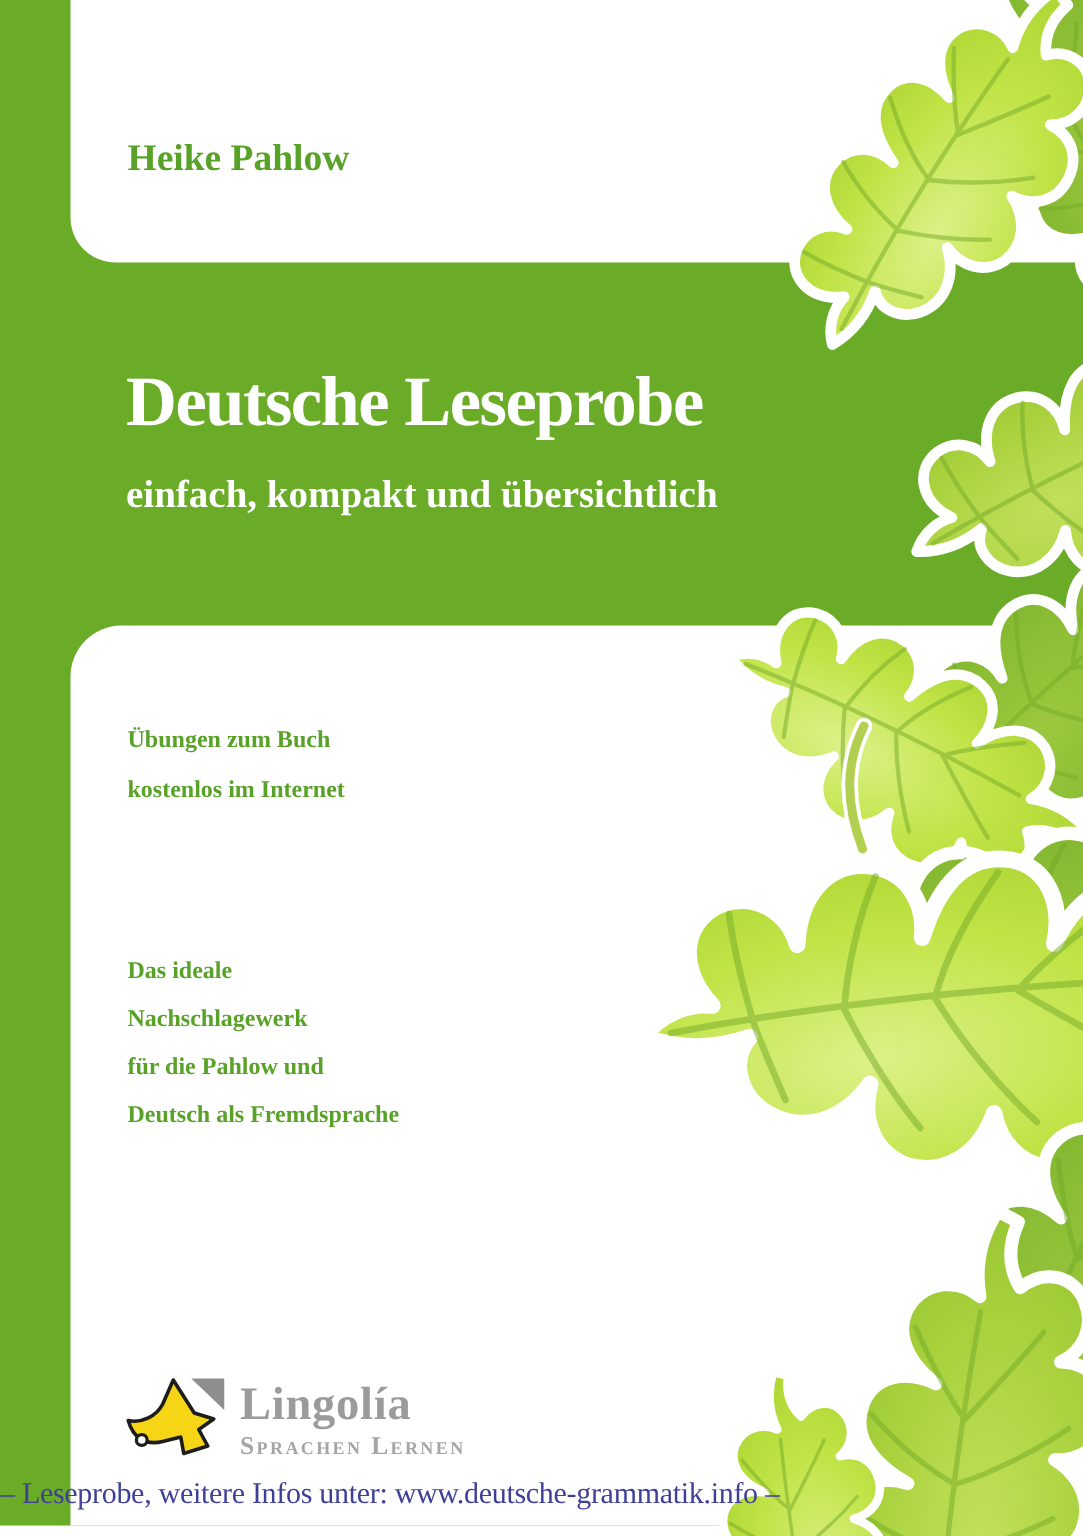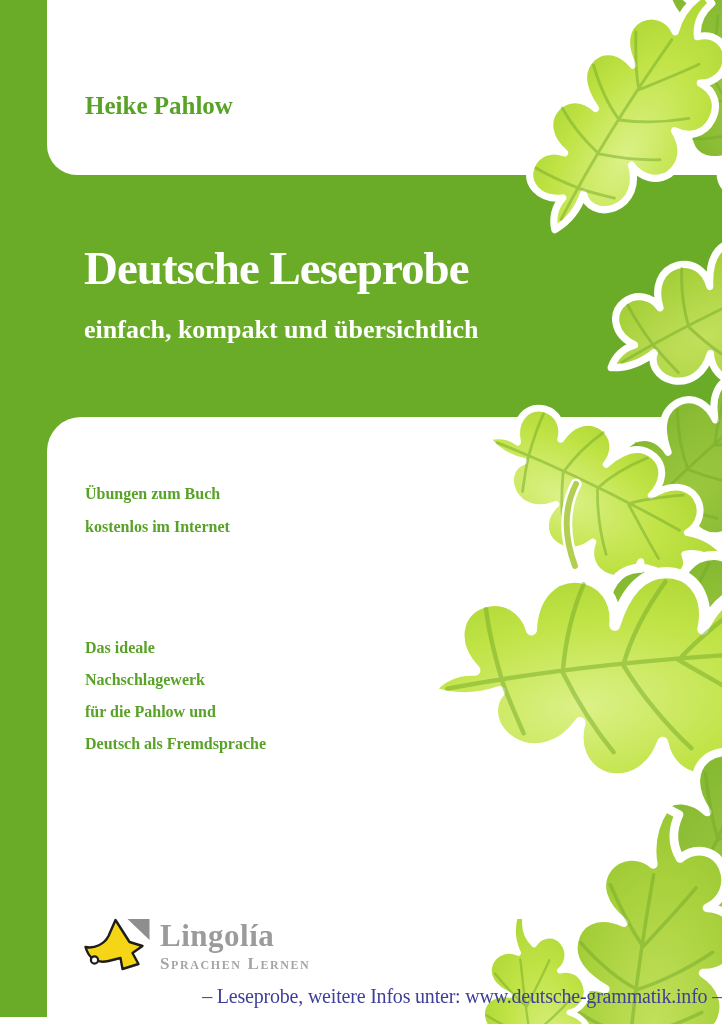--- a/index.html
+++ b/index.html
@@ -54,21 +54,21 @@
   .logo-name{
     font-size:31px;font-weight:bold;color:var(--logo-gray);line-height:1;
     letter-spacing:0.5px;
   }
   .logo-tagline{
     margin-top:3px;font-size:17px;font-weight:bold;color:var(--logo-tagline-gray);
     font-variant:small-caps;letter-spacing:1.6px;
   }
   .footer{
     position:absolute;left:0;right:0;top:985px;z-index:30;
-    text-align:right;font-size:20px;color:var(--footer-blue);
+    text-align:left;font-size:20px;color:var(--footer-blue);
     letter-spacing:-0.2px;
   }
 </style>
 </head>
 <body>
 
 <div class="page">
 
   <div class="green-bg"></div>
 

